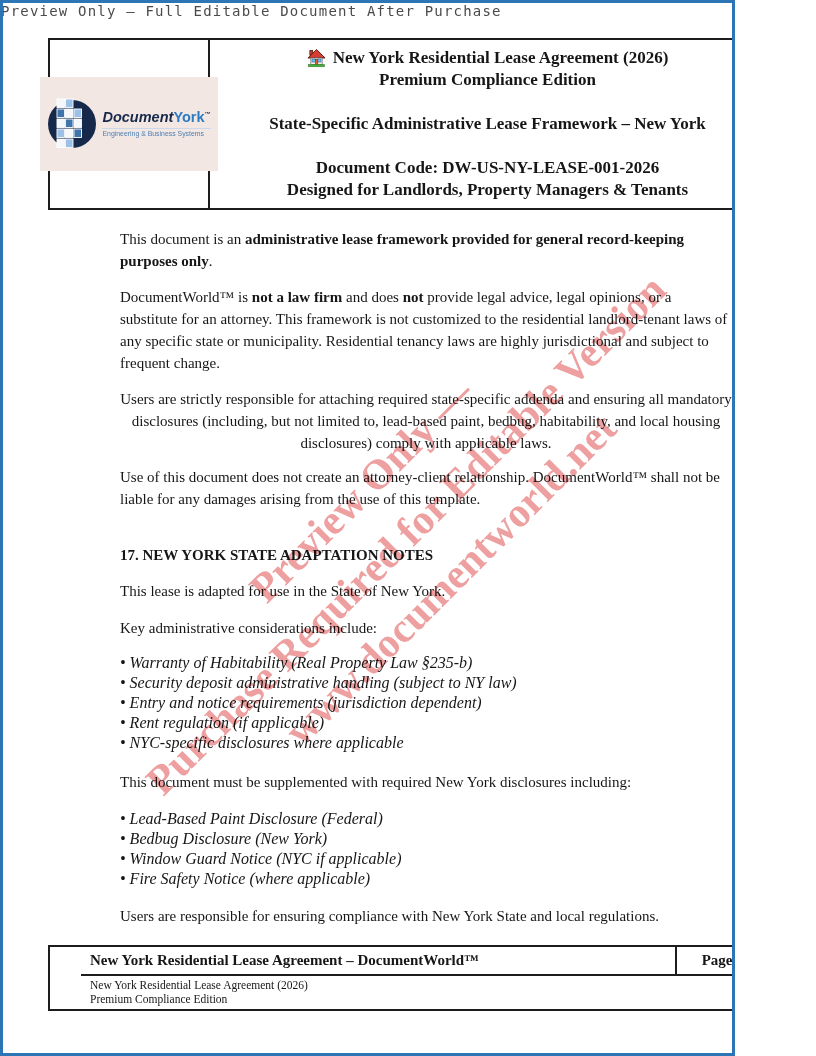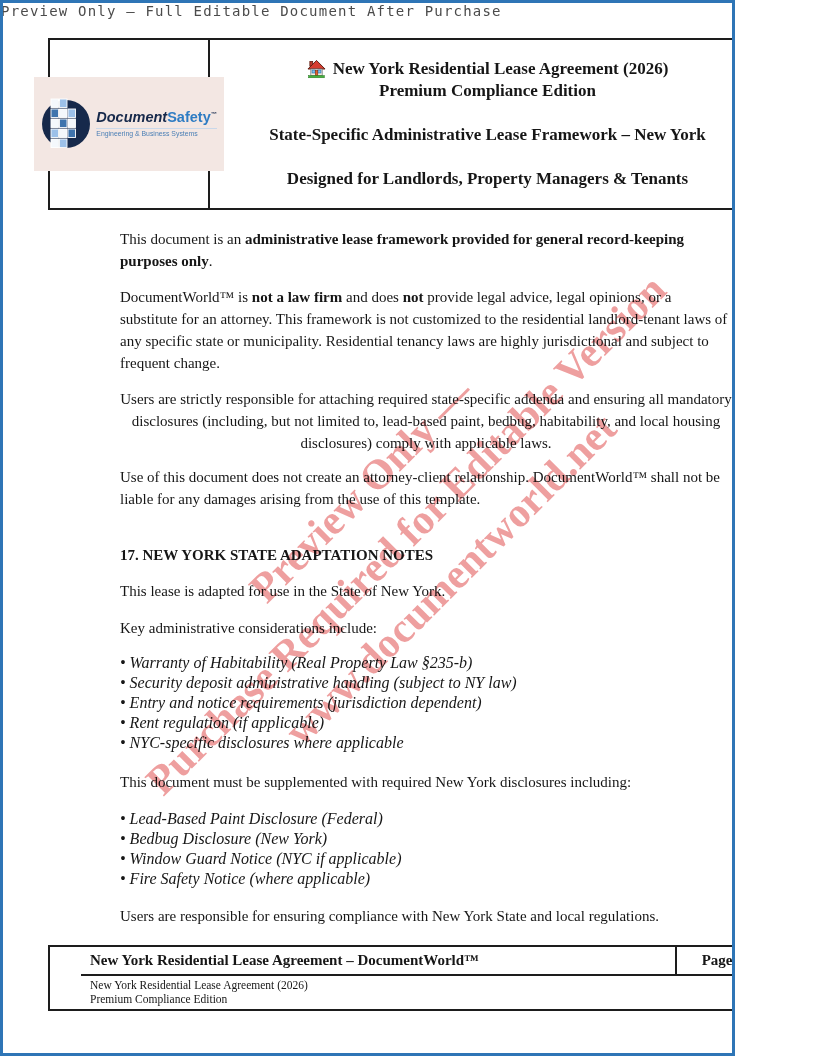--- a/index.html
+++ b/index.html
@@ -85,21 +85,21 @@
             <rect x="27" y="33" width="7.5" height="8.5" fill="#f4f8fc"></rect>
             <rect x="10" y="43" width="7.5" height="8.5" fill="#9cc0e8"></rect>
             <rect x="18.5" y="43" width="7.5" height="8.5" fill="#f4f8fc"></rect>
             <rect x="27" y="43" width="7.5" height="8.5" fill="#3f74ad"></rect>
             <rect x="10" y="53" width="7.5" height="8.5" fill="#f4f8fc"></rect>
             <rect x="18.5" y="53" width="7.5" height="8.5" fill="#9cc0e8"></rect>
           </g>
         </svg>
         <div class="logo-text">
           <div class="logo-brand">
-            <span class="lt-doc">Document</span><span class="lt-world">Safety</span><span class="lt-tm">™</span>
+            <span class="lt-doc">Document</span><span class="lt-world">York</span><span class="lt-tm">™</span>
           </div>
           <div class="logo-tagline">Engineering &amp; Business Systems</div>
         </div>
       </div>
     </div>
     <div class="title-cell">
       <div class="title-row1">
         <svg class="house-svg" width="19" height="20" viewBox="0 0 20 21" aria-hidden="true">
           <rect x="3" y="2.5" width="3" height="5" fill="#c0392b" stroke="#5a1d12" stroke-width="0.8"></rect>
           <polygon points="10,1.5 19,10.5 1,10.5" fill="#d63c2f" stroke="#5a1d12" stroke-width="1"></polygon>
@@ -108,20 +108,21 @@
           <rect x="11.4" y="11.6" width="3.3" height="3.1" fill="#7fc4ee" stroke="#2a6fa8" stroke-width="0.7"></rect>
           <rect x="8.8" y="12.2" width="2.5" height="5.3" fill="#e0622f" stroke="#8a3014" stroke-width="0.7"></rect>
           <rect x="1.8" y="17.5" width="16.4" height="2.2" fill="#44b13c" stroke="#2c7a27" stroke-width="0.6"></rect>
         </svg>
         <span>New York Residential Lease Agreement (2026)</span>
       </div>
       <div>Premium Compliance Edition</div>
       <div class="title-gap"></div>
       <div>State-Specific Administrative Lease Framework – New York</div>
       <div class="title-gap"></div>
+      <div>Document Code: DW-US-NY-LEASE-001-2026</div>
       <div>Designed for Landlords, Property Managers &amp; Tenants</div>
     </div>
   </div>
 
   <div class="content">
     <p><span>This document is an </span><span class="b">administrative lease framework provided for general record-keeping purposes only</span><span>.</span></p>
     <p><span>DocumentWorld™ is </span><span class="b">not a law firm</span><span> and does </span><span class="b">not</span><span> provide legal advice, legal opinions, or a substitute for an attorney. This framework is not customized to the residential landlord-tenant laws of any specific state or municipality. Residential tenancy laws are highly jurisdictional and subject to frequent change.</span></p>
     <p class="mb-sm">Users are strictly responsible for attaching required state-specific addenda and ensuring all mandatory disclosures (including, but not limited to, lead-based paint, bedbug, habitability, and local housing disclosures) comply with applicable laws.</p>
     <p class="mb-xl">Use of this document does not create an attorney-client relationship. DocumentWorld™ shall not be liable for any damages arising from the use of this template.</p>
     <p class="section-heading">17. NEW YORK STATE ADAPTATION NOTES</p>

